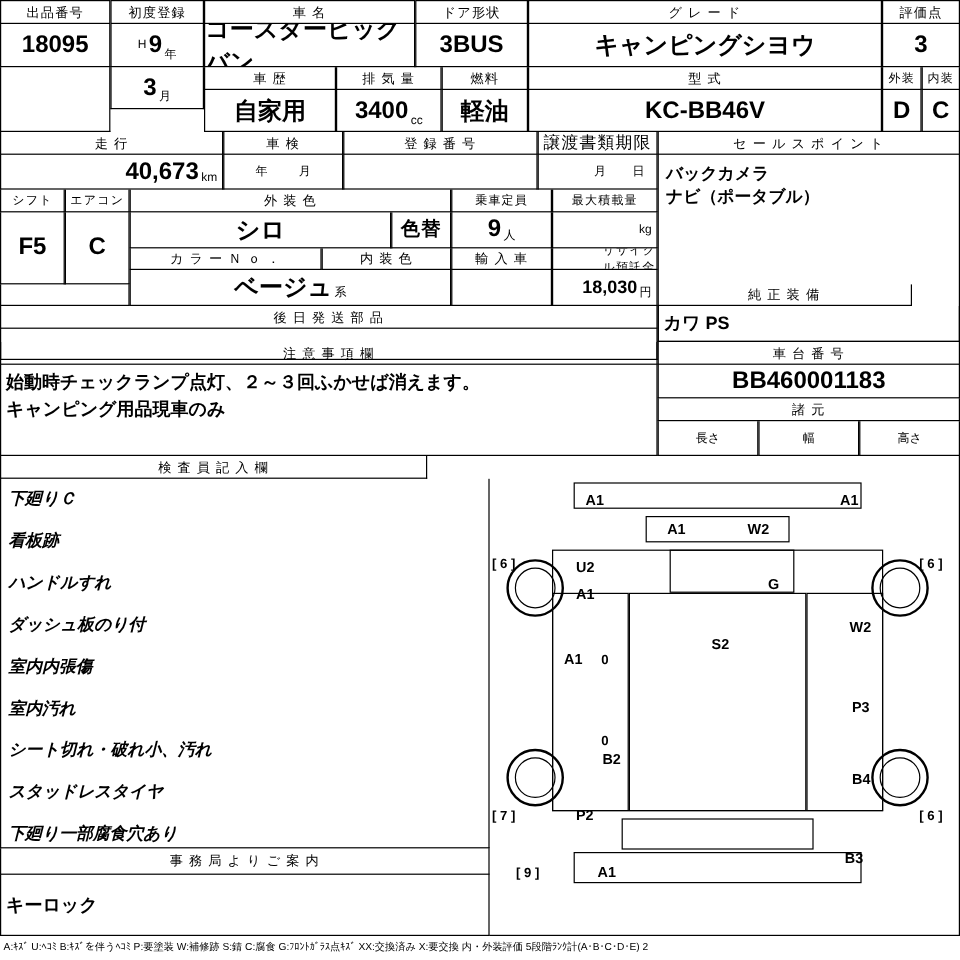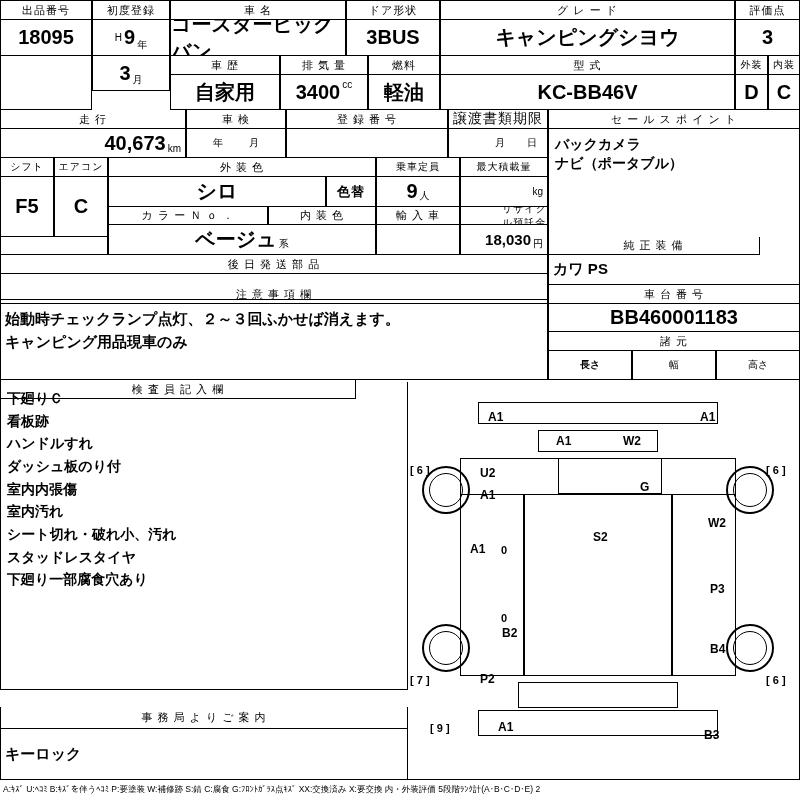--- a/index.html
+++ b/index.html
@@ -60,21 +60,21 @@
   <div class="bx lbl" style="left:735px;top:56px;width:33px;height:19px;border-top:none;font-size:10px;">外装</div>
   <div class="bx lbl" style="left:768px;top:56px;width:32px;height:19px;border-top:none;font-size:10px;">内装</div>
 
   <div class="bx" style="left:92px;top:56px;width:78px;height:35px;border-top:none;">
     <span class="val-lg">3</span>
     <span class="unit" style="align-self:flex-end;margin-bottom:3px;">月</span>
   </div>
   <div class="bx val-lg" style="left:170px;top:75px;width:110px;height:35px;border-top:none;">自家用</div>
   <div class="bx" style="left:280px;top:75px;width:88px;height:35px;border-top:none;">
     <span class="val-lg">3400</span>
-    <span class="unit" style="align-self:flex-end;margin-bottom:19px;">cc</span>
+    <span class="unit" style="align-self:flex-end;margin-bottom:3px;">cc</span>
   </div>
   <div class="bx val-lg" style="left:368px;top:75px;width:72px;height:35px;border-top:none;">軽油</div>
   <div class="bx val-lg" style="left:440px;top:75px;width:295px;height:35px;border-top:none;">KC-BB46V</div>
   <div class="bx val-lg" style="left:735px;top:75px;width:33px;height:35px;border-top:none;">D</div>
   <div class="bx val-lg" style="left:768px;top:75px;width:32px;height:35px;border-top:none;">C</div>
 
   <div class="bx" style="left:0;top:56px;width:92px;height:54px;border-top:none;"></div>
 
   <div class="bx lbl" style="left:0;top:110px;width:186px;height:19px;border-top:none;">走 行</div>
   <div class="bx lbl" style="left:186px;top:110px;width:100px;height:19px;border-top:none;">車 検</div>
@@ -104,21 +104,21 @@
   <div class="bx lbl" style="left:0;top:158px;width:54px;height:19px;border-top:none;font-size:10px;">シフト</div>
   <div class="bx lbl" style="left:54px;top:158px;width:54px;height:19px;border-top:none;font-size:10px;">エアコン</div>
   <div class="bx lbl" style="left:108px;top:158px;width:268px;height:19px;border-top:none;">外 装 色</div>
   <div class="bx lbl" style="left:376px;top:158px;width:84px;height:19px;border-top:none;font-size:10px;">乗車定員</div>
   <div class="bx lbl" style="left:460px;top:158px;width:88px;height:19px;border-top:none;font-size:10px;">最大積載量</div>
 
   <div class="bx val-lg" style="left:0;top:177px;width:54px;height:60px;border-top:none;">F5</div>
   <div class="bx val-lg" style="left:54px;top:177px;width:54px;height:60px;border-top:none;">C</div>
 
   <div class="bx val-lg" style="left:108px;top:177px;width:218px;height:30px;border-top:none;">シロ</div>
-  <div class="bx lbl" style="left:326px;top:177px;width:50px;height:30px;border-top:none;font-size:13px;font-weight:bold;">色替</div>
+  <div class="bx lbl" style="left:326px;top:177px;width:50px;height:30px;border-top:none;font-size:16px;font-weight:bold;">色替</div>
   <div class="bx" style="left:376px;top:177px;width:84px;height:30px;border-top:none;">
     <span class="val-lg">9</span>
     <span class="unit" style="align-self:flex-end;margin-bottom:3px;">人</span>
   </div>
   <div class="bx right" style="left:460px;top:177px;width:88px;height:30px;border-top:none;">
     <span class="unit">kg</span>
   </div>
 
   <div class="bx lbl" style="left:108px;top:207px;width:160px;height:18px;border-top:none;">カ ラ ー Ｎ ｏ ．</div>
   <div class="bx lbl" style="left:268px;top:207px;width:108px;height:18px;border-top:none;">内 装 色</div>
@@ -144,26 +144,26 @@
 
   <div class="bx lbl" style="left:0;top:285px;width:548px;height:19px;border-top:none;">注 意 事 項 欄</div>
   <div class="bx col" style="left:0;top:304px;width:548px;height:76px;border-top:none;align-items:flex-start;justify-content:flex-start;padding-top:4px;">
     <div class="note">始動時チェックランプ点灯、２～３回ふかせば消えます。</div>
     <div class="note">キャンピング用品現車のみ</div>
   </div>
 
   <div class="bx lbl" style="left:548px;top:285px;width:252px;height:19px;border-top:none;">車 台 番 号</div>
   <div class="bx val-lg" style="left:548px;top:304px;width:252px;height:28px;border-top:none;">BB460001183</div>
   <div class="bx lbl" style="left:548px;top:332px;width:252px;height:19px;border-top:none;">諸 元</div>
-  <div class="bx small" style="left:548px;top:351px;width:84px;height:29px;border-top:none;font-weight:bold;">長さ</div>
+  <div class="bx small" style="left:548px;top:351px;width:84px;height:29px;border-top:none;">長さ</div>
   <div class="bx small" style="left:632px;top:351px;width:84px;height:29px;border-top:none;">幅</div>
   <div class="bx small" style="left:716px;top:351px;width:84px;height:29px;border-top:none;">高さ</div>
 
   <div class="bx lbl" style="left:0;top:380px;width:356px;height:19px;border-top:none;">検 査 員 記 入 欄</div>
-  <div class="bx col" style="left:0;top:382px;width:408px;height:308px;border-top:none;align-items:flex-start;justify-content:flex-start;padding-top:5px;">
+  <div class="bx col" style="left:0;top:399px;width:408px;height:308px;border-top:none;align-items:flex-start;justify-content:space-between;padding-top:5px;font-style:italic;">
     <div class="insp">下廻りＣ</div>
     <div class="insp">看板跡</div>
     <div class="insp">ハンドルすれ</div>
     <div class="insp">ダッシュ板のり付</div>
     <div class="insp">室内内張傷</div>
     <div class="insp">室内汚れ</div>
     <div class="insp">シート切れ・破れ小、汚れ</div>
     <div class="insp">スタッドレスタイヤ</div>
     <div class="insp">下廻り一部腐食穴あり</div>
   </div>
@@ -212,18 +212,18 @@
     <div class="dgtxt" style="left:185px;top:150px;">S2</div>
     <div class="dgtxt" style="left:302px;top:202px;">P3</div>
     <div class="dgtxt sm" style="left:93px;top:232px;">0</div>
     <div class="dgtxt" style="left:62px;top:246px;padding-left:32px;">B2</div>
     <div class="dgtxt" style="left:302px;top:262px;">B4</div>
     <div class="dgtxt sm" style="left:2px;top:294px;">[ 7 ]</div>
     <div class="dgtxt sm" style="left:358px;top:294px;">[ 6 ]</div>
     <div class="dgtxt" style="left:72px;top:292px;">P2</div>
     <div class="dgtxt sm" style="left:22px;top:342px;">[ 9 ]</div>
     <div class="dgtxt" style="left:90px;top:340px;">A1</div>
-    <div class="dgtxt" style="left:296px;top:348px;">B3</div>
+    <div class="dgtxt" style="left:296px;top:328px;">B3</div>
   </div>
 
   <div class="legend">A:ｷｽﾞ U:ﾍｺﾐ B:ｷｽﾞを伴うﾍｺﾐ P:要塗装 W:補修跡 S:錆 C:腐食 G:ﾌﾛﾝﾄｶﾞﾗｽ点ｷｽﾞ XX:交換済み X:要交換  内・外装評価 5段階ﾗﾝｸ計(A･B･C･D･E) 2</div>
 
 </div>
 
 </body></html>

